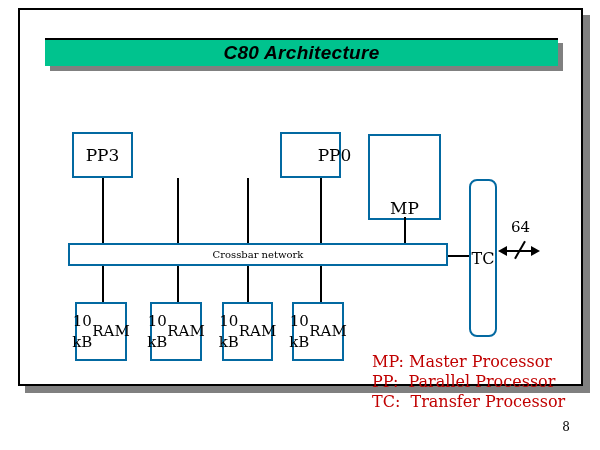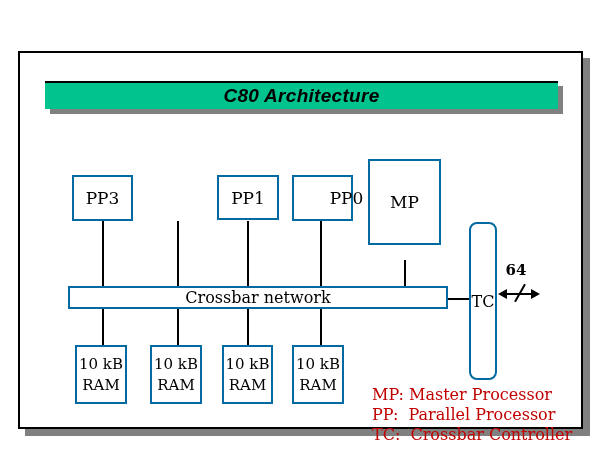--- a/index.html
+++ b/index.html
@@ -15,21 +15,20 @@
     font-family:"DejaVu Serif", serif;
     position:relative;
     overflow:hidden;
   }
   *{box-sizing:border-box;}
 
   .frame{
     position:absolute;left:18px;top:8px;width:565px;height:378px;
     background:#fff;border:2px solid #000;
     box-shadow:7px 7px 0 var(--frame-shadow);
-    margin-top:43px;
   }
 
   .title-bar{
     position:absolute;left:25px;top:28px;width:513px;height:28px;
     background:var(--green);
     border-top:2px solid #000;
     box-shadow:5px 5px 0 var(--frame-shadow);
     display:flex;align-items:center;justify-content:center;
   }
   .title-text{
@@ -39,66 +38,63 @@
   }
 
   .box{
     position:absolute;border:2px solid #0369a1;background:#fff;
     display:flex;align-items:center;justify-content:center;
     font-size:17px;color:#000;text-align:center;
   }
   .pp3{left:52px;top:122px;width:61px;height:46px;}
   .pp2{left:127px;top:122px;width:61px;height:46px;}
   .pp1{left:197px;top:122px;width:62px;height:45px;}
-  .pp0{left:272px;top:122px;width:61px;height:46px;padding-left:48px;}
-  .mp {left:348px;top:106px;width:73px;height:86px;}
+  .pp0{left:260px;top:122px;width:61px;height:46px;padding-left:48px;}
+  .mp {left:348px;top:124px;width:73px;height:86px;align-items:flex-end;}
   .tc {left:449px;top:169px;width:28px;height:158px;font-size:16px;border-radius:8px;}
-  .crossbar{left:48px;top:233px;width:380px;height:23px;font-size:16px;}
-  .ram{flex-direction:column;font-size:15px;line-height:21px;}
+  .crossbar{left:48px;top:233px;width:380px;height:23px;font-size:10px;}
+  .ram{flex-direction:row;font-size:15px;line-height:21px;}
   .ram1{left:55px;top:292px;width:52px;height:59px;}
   .ram2{left:130px;top:292px;width:52px;height:59px;}
   .ram3{left:202px;top:292px;width:51px;height:59px;}
   .ram4{left:272px;top:292px;width:52px;height:59px;}
 
   .vline{position:absolute;width:2px;background:#000;}
   .hline{position:absolute;height:2px;background:#000;}
 
   .v-top{top:168px;height:65px;}
   .v-bot{top:256px;height:36px;}
   .c1{left:82px;} .c2{left:157px;} .c3{left:227px;} .c4{left:300px;}
   .mp-line{left:384px;top:207px;height:26px;}
   .tc-link{left:428px;top:245px;width:21px;}
 
   .bus-arrow{position:absolute;left:478px;top:233px;width:42px;height:16px;}
   .bus-arrow .shaft{position:absolute;left:3px;right:3px;top:7px;height:2px;background:#000;}
   .arrowhead{position:absolute;width:0;height:0;border-top:5px solid transparent;border-bottom:5px solid transparent;top:3px;}
   .arrowhead.left{left:0;border-right:9px solid #000;}
   .arrowhead.right{right:0;border-left:9px solid #000;}
   .bus-slash{position:absolute;left:499px;top:230px;width:2px;height:20px;background:#000;transform:rotate(30deg);}
-  .bus-width{position:absolute;left:482px;top:208px;width:28px;text-align:center;font-size:15px;color:#000;font-weight:bold;}
+  .bus-width{position:absolute;left:482px;top:208px;width:28px;text-align:right;font-size:15px;color:#000;}
 
   .clock-note{position:absolute;left:127px;top:378px;font-size:16px;color:var(--note-blue);}
-  .legend{position:absolute;left:352px;top:332px;font-size:16px;line-height:20px;color:var(--legend-red);}
+  .legend{position:absolute;left:352px;top:342px;font-size:16px;line-height:20px;color:var(--legend-red);}
   .legend div{white-space:pre;}
   .page-number{position:absolute;left:536px;top:410px;width:20px;text-align:center;font-size:12px;color:#000;}
 </style>
 </head>
 <body>
 
 <div class="frame">
 
   <div class="title-bar">
     <span class="title-text">C80 Architecture</span>
   </div>
 
   <div class="box pp3">
     <span>PP3</span>
-  </div>
-  <div class="box pp1">
-    <span>PP1</span>
   </div>
   <div class="box pp0">
     <span>PP0</span>
   </div>
   <div class="box mp">
     <span>MP</span>
   </div>
   <div class="box tc">
     <span>TC</span>
   </div>
@@ -140,17 +136,17 @@
   <div class="bus-arrow">
     <span class="arrowhead left"></span>
     <span class="shaft"></span>
     <span class="arrowhead right"></span>
   </div>
   <div class="bus-slash"></div>
 
   <div class="legend">
     <div>MP: Master Processor</div>
     <div>PP:  Parallel Processor</div>
-    <div>TC:  Crossbar Controller</div>
+    <div>TC:  Transfer Processor</div>
   </div>
 
   <div class="page-number">8</div>
 </div>
 
 </body></html>

